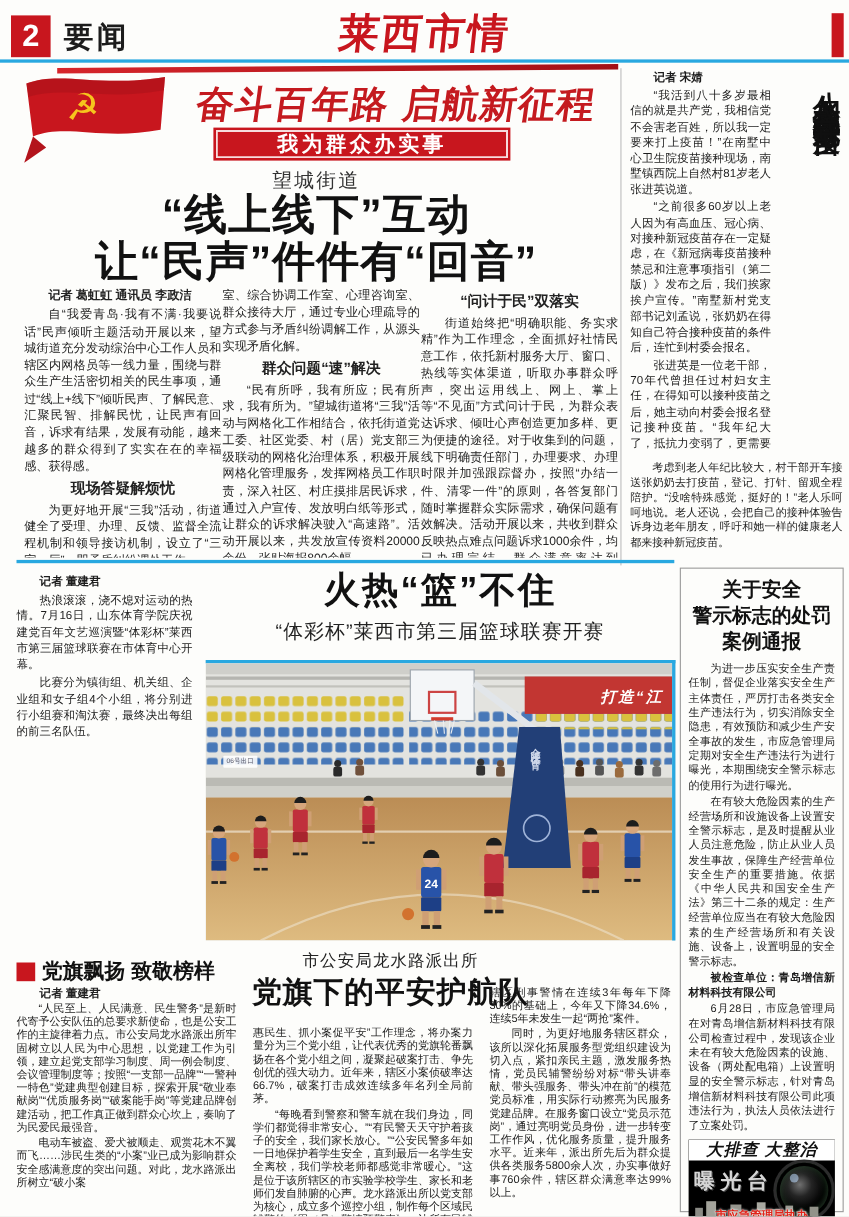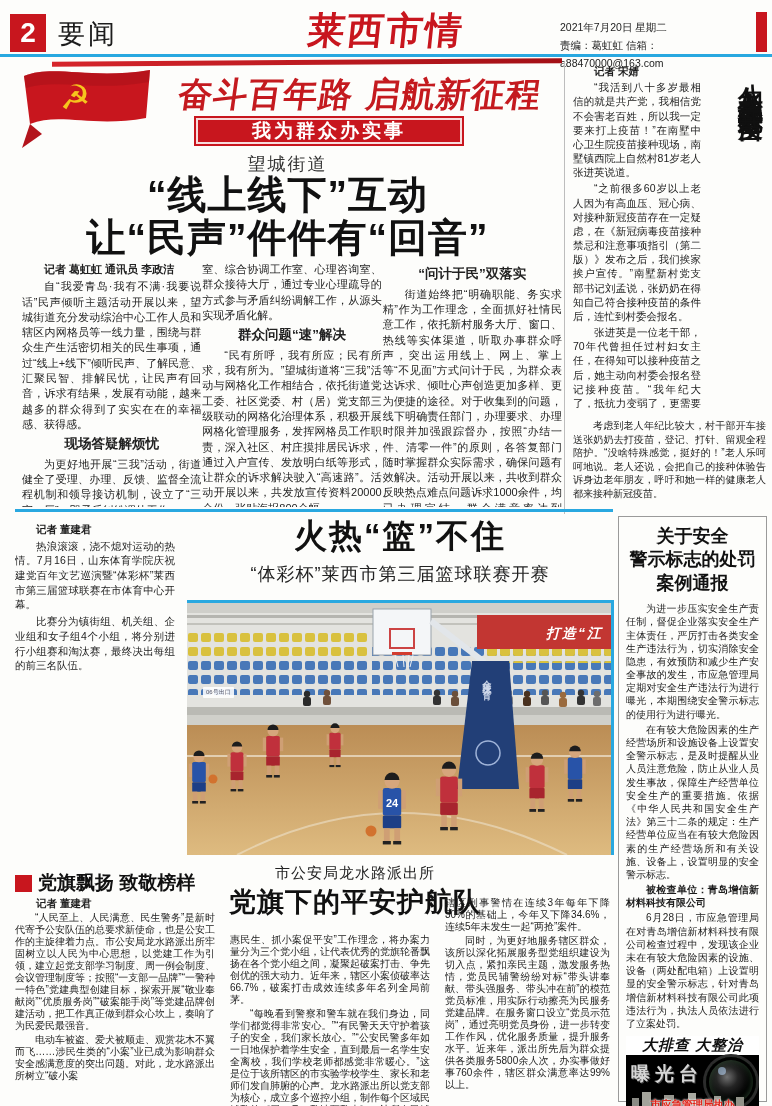--- a/index.html
+++ b/index.html
@@ -4,21 +4,21 @@
 <style>
   html,body{margin:0;padding:0;background:#e9e9e6;}
   .page{position:relative;width:772px;height:1106px;background:#fdfdfb;margin:0 auto;
         font-family:"Liberation Sans","DejaVu Sans",sans-serif;color:#1c1c1c;overflow:hidden;}
   .abs{position:absolute;}
   p{margin:0 0 2px 0;}
 
   
   .pagenum{left:10px;top:14px;width:36px;height:38px;background:#c8161e;color:#fff;
            font-size:28px;font-weight:bold;display:flex;align-items:center;justify-content:center;}
-  .section-name{left:58px;top:16px;font-size:27px;font-weight:400;letter-spacing:3px;text-align:center;}
+  .section-name{left:58px;top:16px;font-size:27px;font-weight:700;letter-spacing:3px;text-align:center;}
   .masthead{left:266px;top:6px;width:240px;text-align:center;color:#c8161e;
             font-family:"DejaVu Serif","Liberation Serif",serif;font-size:37px;font-weight:900;
             transform:skewX(-6deg);letter-spacing:2px;}
   .hdr-right{left:560px;top:19px;width:196px;font-size:10.5px;line-height:1.7;color:#222;}
   .hdr-bar{width:11px;height:40px;background:#c8161e;}
   .rule-cyan{background:#29a8e0;}
 
   
   .banner{left:20px;top:60px;width:545px;height:90px;}
   .banner-stripe{left:32px;top:0;width:510px;height:5px;
@@ -99,24 +99,20 @@
   .pcol .byline{font-size:10.5px;}
 </style>
 </head>
 <body>
 
 <div class="page">
 
   <div class="abs pagenum">2</div>
   <div class="abs section-name">要闻</div>
   <div class="abs masthead">莱西市情</div>
-  <div class="abs hdr-right">
-    <div>2021年7月20日 星期二</div>
-    <div>责编：葛虹虹 信箱：a88470000@163.com</div>
-  </div>
   <div class="abs hdr-bar" style="left:756px;top:12px;"></div>
   <div class="abs rule-cyan" style="left:0;top:54px;width:772px;height:3px;"></div>
 
   <div class="abs banner">
     <div class="abs banner-stripe"></div>
     <svg class="abs flag" width="135" height="88" viewBox="0 0 135 88">
       <path d="M4,14 C34,2 70,18 130,8 L126,56 C72,66 40,50 10,62 Z" fill="#c8161e"></path>
       <path d="M4,14 C34,2 70,18 130,8 L129,20 C75,30 38,16 6,26 Z" fill="#a9121a" opacity=".55"></path>
       <path d="M10,62 L2,86 L22,72 Z" fill="#b3141c"></path>
       <text x="40" y="47" font-size="34" fill="#f6c51d">☭</text>

